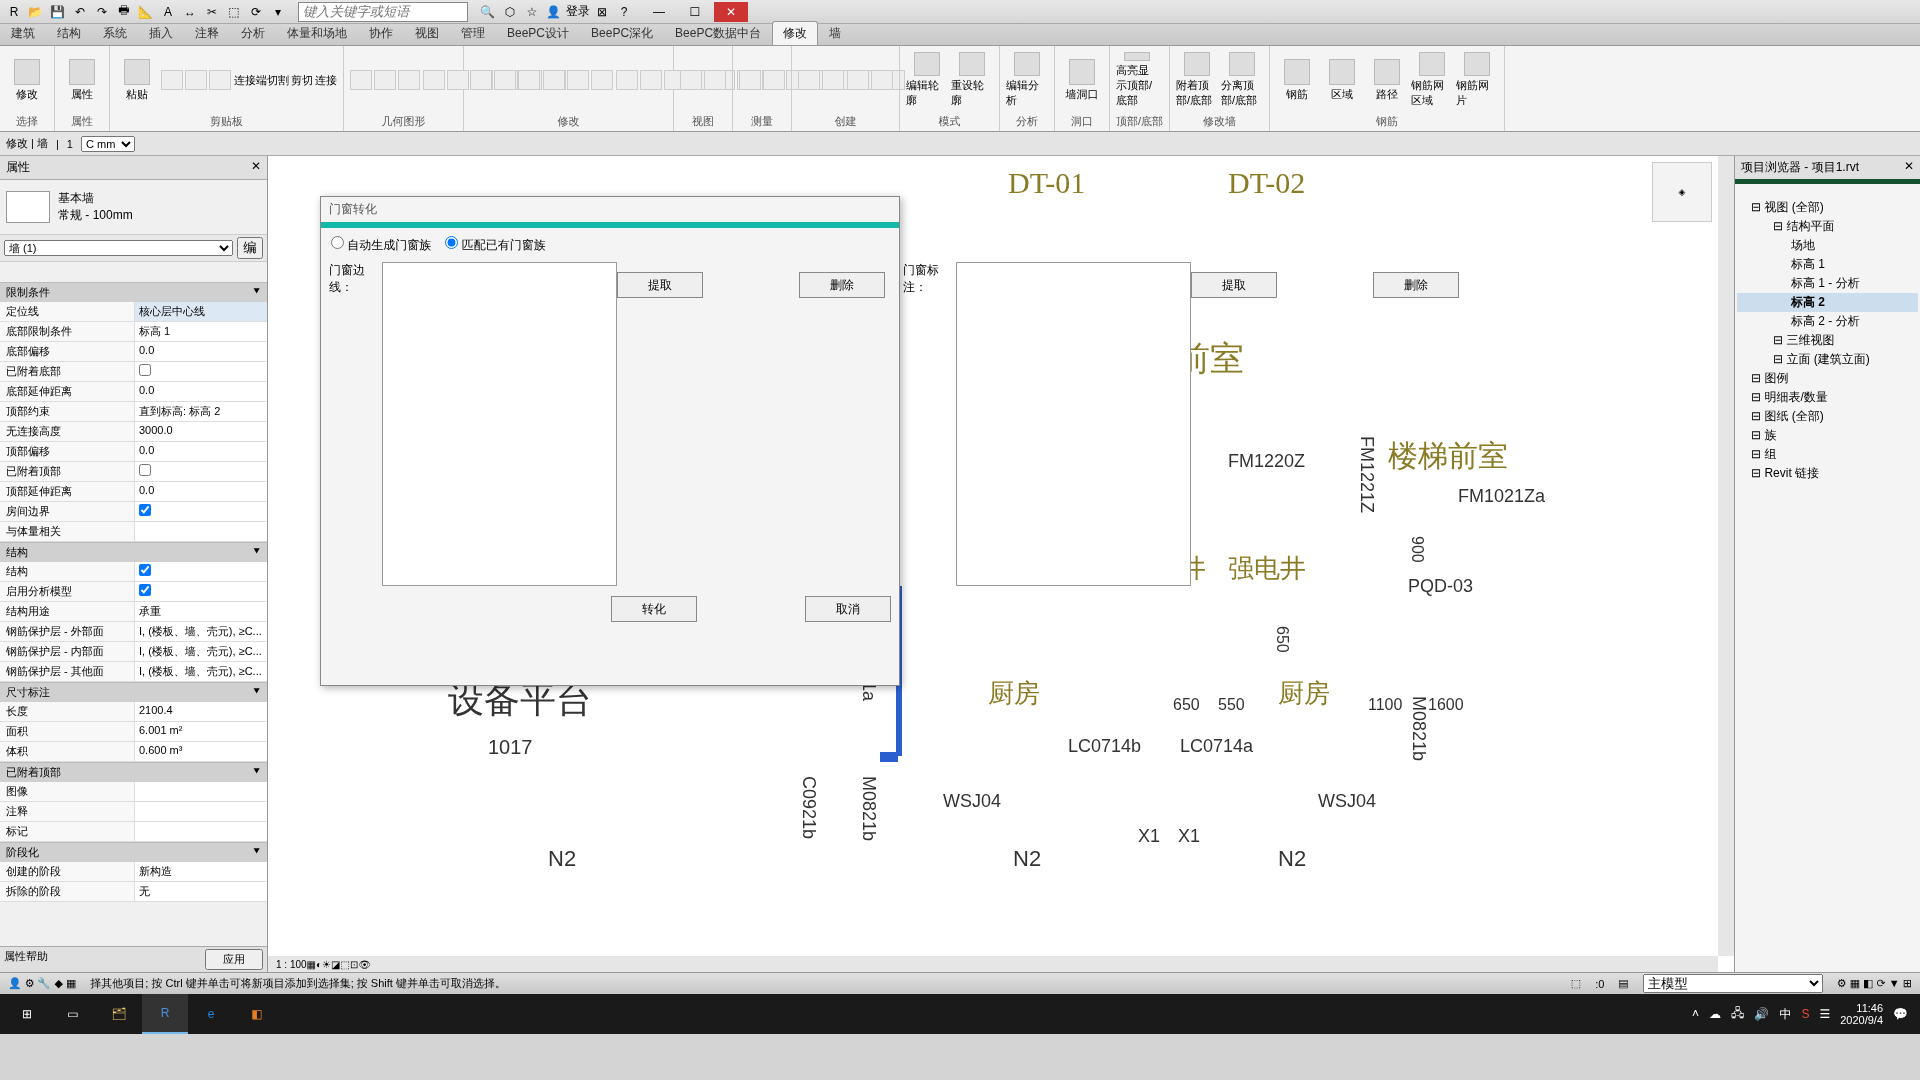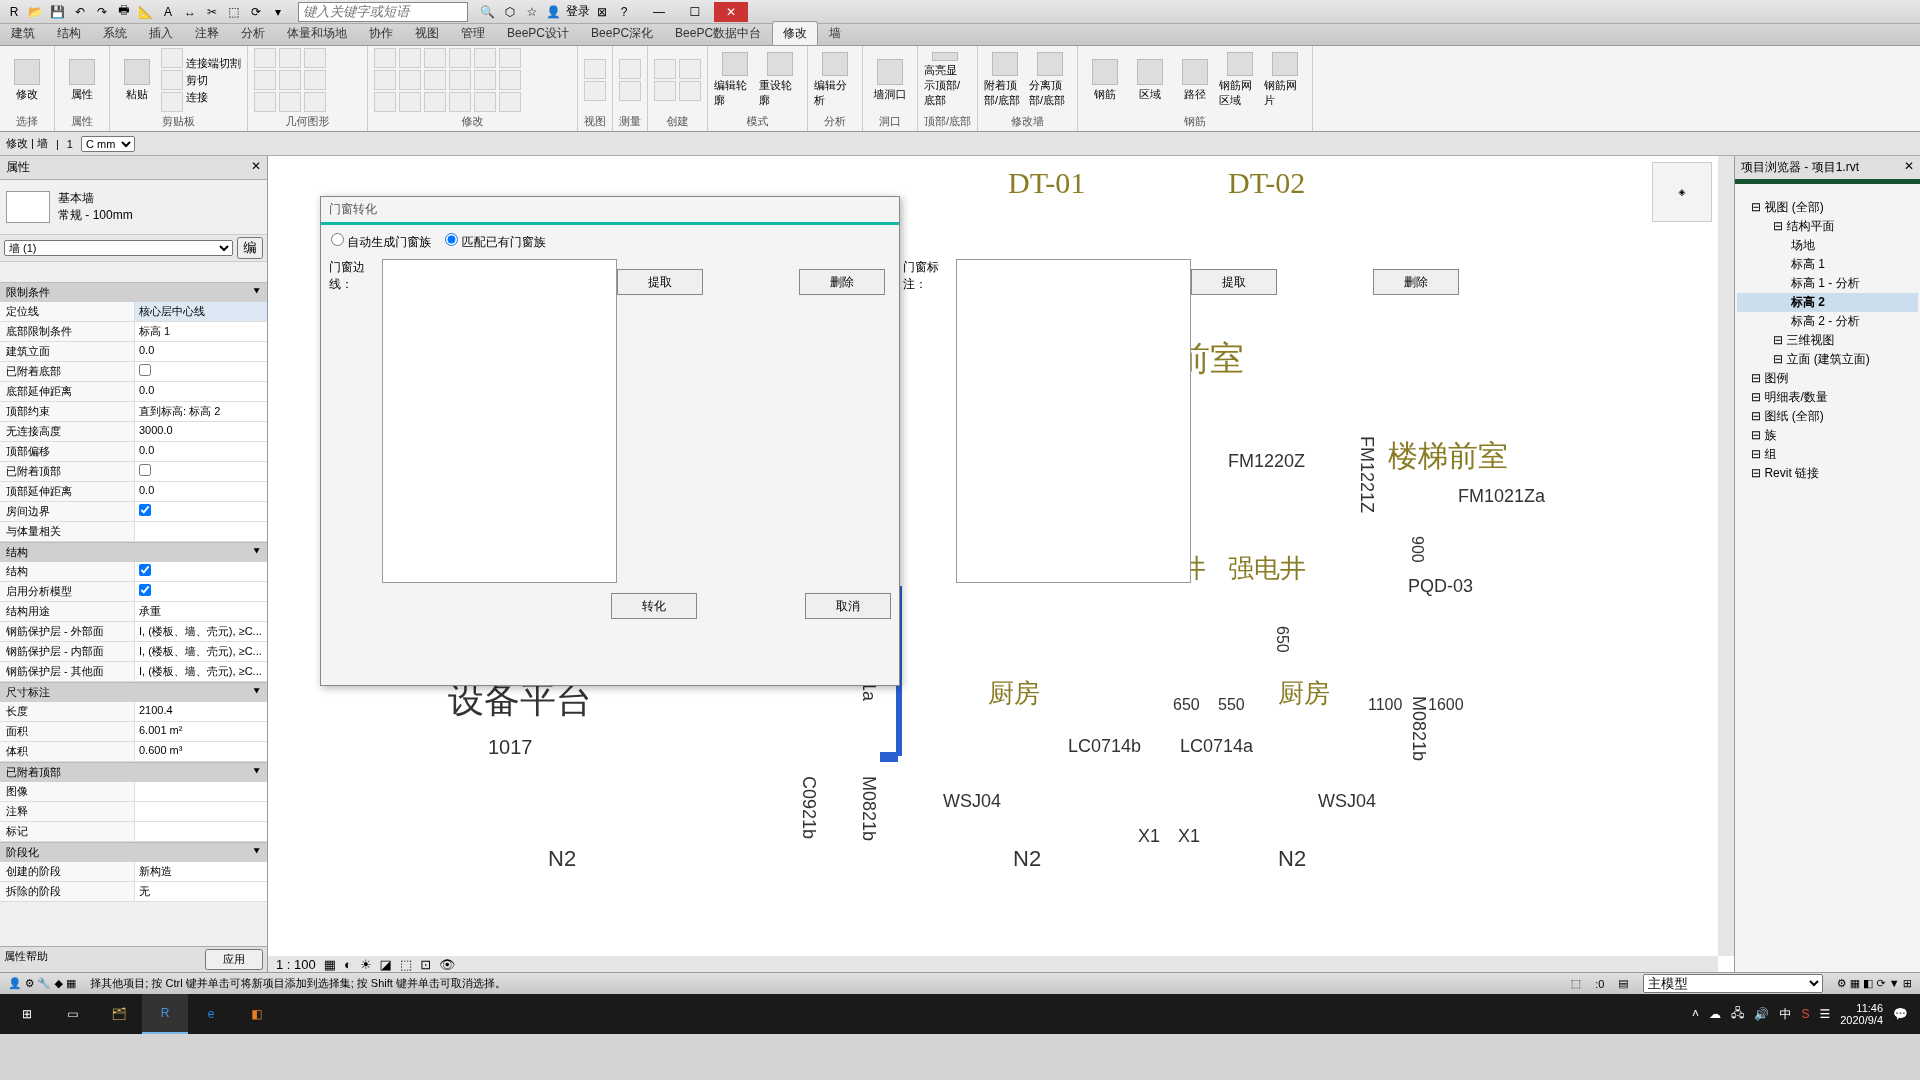--- a/index.html
+++ b/index.html
@@ -18,21 +18,21 @@
 .menu-tab { padding: 3px 10px; font-size: 12px; color: #333; cursor:pointer; border:1px solid transparent; border-bottom:none; border-radius:3px 3px 0 0;}
 .menu-tab.active { background:#f4f4f4; border-color:#999; color:#111;}
 
 .ribbon { height: 86px; background:#f4f4f4; border-bottom:1px solid #999; display:flex;}
 .ribbon-group { border-right:1px solid #ccc; display:flex; flex-direction:column; padding:2px 6px;}
 .rg-body { flex:1; display:flex; align-items:center; gap:3px;}
 .rg-label { text-align:center; font-size:11px; color:#555; padding-top:2px;}
 .rbig { width:42px; height:56px; display:flex; flex-direction:column; align-items:center; justify-content:center; font-size:11px; gap:2px; cursor:pointer;}
 .rbig .ico { width:26px; height:26px; background:#ddd; border:1px solid #bbb;}
 .rsmall { width:22px; height:20px; background:#eee; border:1px solid #ccc; cursor:pointer; display:inline-block;}
-.rcol { display:flex; flex-direction:column; gap:2px;}
+.rcol { display:flex; flex-direction:row; gap:2px;}
 
 .typebar { height: 24px; background:#e4e4e4; border-bottom:1px solid #aaa; display:flex; align-items:center; padding:0 6px; gap:8px; font-size:11px;}
 .typebar select {width:54px; font-size:11px;}
 
 .main { display:flex; height: 816px;}
 .prop-panel { width:268px; background:#f0f0f0; border-right:1px solid #999; display:flex; flex-direction:column;}
 .prop-title { background:#e0e0e0; padding:3px 6px; display:flex; justify-content:space-between; border-bottom:1px solid #aaa; font-size:12px;}
 .prop-type { display:flex; padding:10px 6px; gap:8px; align-items:center;}
 .prop-type .thumb { width:44px; height:32px; background:#fff; border:1px solid #999;}
 .prop-sel { display:flex; padding:2px 4px; gap:4px; align-items:center; border-top:1px solid #ccc; border-bottom:1px solid #ccc; background:#e8e8e8;}
@@ -41,21 +41,21 @@
 .prop-section { background:#d0d0d0; padding:2px 6px; font-size:11px; display:flex; justify-content:space-between; border-top:1px solid #bbb; cursor:pointer;}
 .prop-row { display:flex; height:20px; border-bottom:1px solid #ddd; font-size:11px;}
 .prop-row .k { width:134px; padding:2px 6px; background:#f8f8f8;}
 .prop-row .v { flex:1; padding:2px 4px; background:#fff; border-left:1px solid #ddd;}
 .prop-foot { padding:2px 4px; background:#e0e0e0; border-top:1px solid #aaa; display:flex; justify-content:space-between; font-size:11px;}
 .prop-foot button { font-size:11px; padding:1px 16px;}
 
 .canvas-wrap { flex:1; position:relative; background:#fff; overflow:hidden;}
 .canvas { position:absolute; inset:0; }
 .canvas-scroll-v { position:absolute; right:0; top:0; width:16px; bottom:16px; background:#e6e6e6;}
-.canvas-scroll-h { position:absolute; left:0; bottom:0; right:16px; height:16px; background:#e6e6e6; display:flex; align-items:center; gap:8px; padding:0 8px; font-size:13px;}
+.canvas-scroll-h { position:absolute; left:0; bottom:0; right:16px; height:16px; background:#e6e6e6; display:flex; align-items:center; padding:0 8px; font-size:10px;}
 
 .browser { width:186px; background:#f4f4f4; border-left:1px solid #999; display:flex; flex-direction:column;}
 .browser-title { background:#e0e0e0; padding:3px 6px; display:flex; justify-content:space-between; border-bottom:5px solid #14532d; font-size:12px;}
 .tree { flex:1; overflow:auto; padding:14px 2px; font-size:12px;}
 .tree-item { padding:1px 2px 1px 28px; cursor:pointer; white-space:nowrap;}
 .tree-item.l1 { padding-left:14px;}
 .tree-item.l2 { padding-left:36px;}
 .tree-item.l3 { padding-left:54px;}
 .tree-item.sel { background:#cde; font-weight:bold;}
 
@@ -63,21 +63,21 @@
 .statusbar .spacer{flex:1;}
 
 .taskbar { height:40px; background:#1a1a1a; display:flex; align-items:center; padding:0 4px; color:#fff;}
 .task-item { width:46px; height:40px; display:flex; align-items:center; justify-content:center; cursor:pointer;}
 .task-item.active { background:#333; border-bottom:2px solid #76b9ed;}
 .tray { margin-left:auto; display:flex; align-items:center; gap:10px; padding-right:8px; font-size:12px;}
 .tray .clock { text-align:right; line-height:1.1; font-size:11px;}
 
 
 .modal { position:absolute; left:320px; top:196px; width:580px; height:490px; background:#f4f4f4; border:1px solid #888; box-shadow:2px 2px 8px rgba(0,0,0,.3); z-index:50;}
-.modal-title { padding:4px 8px; font-size:12px; color:#555; border-bottom:3px solid #14b8a6;}
+.modal-title { padding:4px 8px; font-size:12px; color:#555; border-bottom:6px solid #14b8a6;}
 .modal-body { padding:6px 8px;}
 .radio-row { display:flex; gap:14px; padding:2px 0 8px 2px; font-size:12px;}
 .lists { display:flex; gap:18px;}
 .list-col { display:flex; flex-direction:row;}
 .list-col .lbl { font-size:12px; margin-bottom:2px;}
 .list-col .box { width:264px; height:324px; background:#fff; border:1px solid #999;}
 .btn-row { display:flex; gap:18px; margin-top:10px;}
 .btn-row button, .btn-row2 button { width:86px; height:26px; font-size:12px; border:1px solid #888; background:#efefef; cursor:pointer;}
 .btn-row2 { display:flex; gap:18px; margin-top:10px; justify-content:flex-end;}
 
@@ -377,21 +377,21 @@
         </div>
       <div class="prop-row">
           <div class="k">定位线</div>
           <div class="v" style="background:#dde8f5;">核心层中心线</div>
         </div>
       <div class="prop-row">
           <div class="k">底部限制条件</div>
           <div class="v">标高 1</div>
         </div>
       <div class="prop-row">
-          <div class="k">建筑立面</div>
+          <div class="k">底部偏移</div>
           <div class="v">0.0</div>
         </div>
       <div class="prop-row">
           <div class="k">已附着底部</div>
           <div class="v"><input type="checkbox" style=""></div>
         </div>
       <div class="prop-row">
           <div class="k">底部延伸距离</div>
           <div class="v">0.0</div>
         </div>

